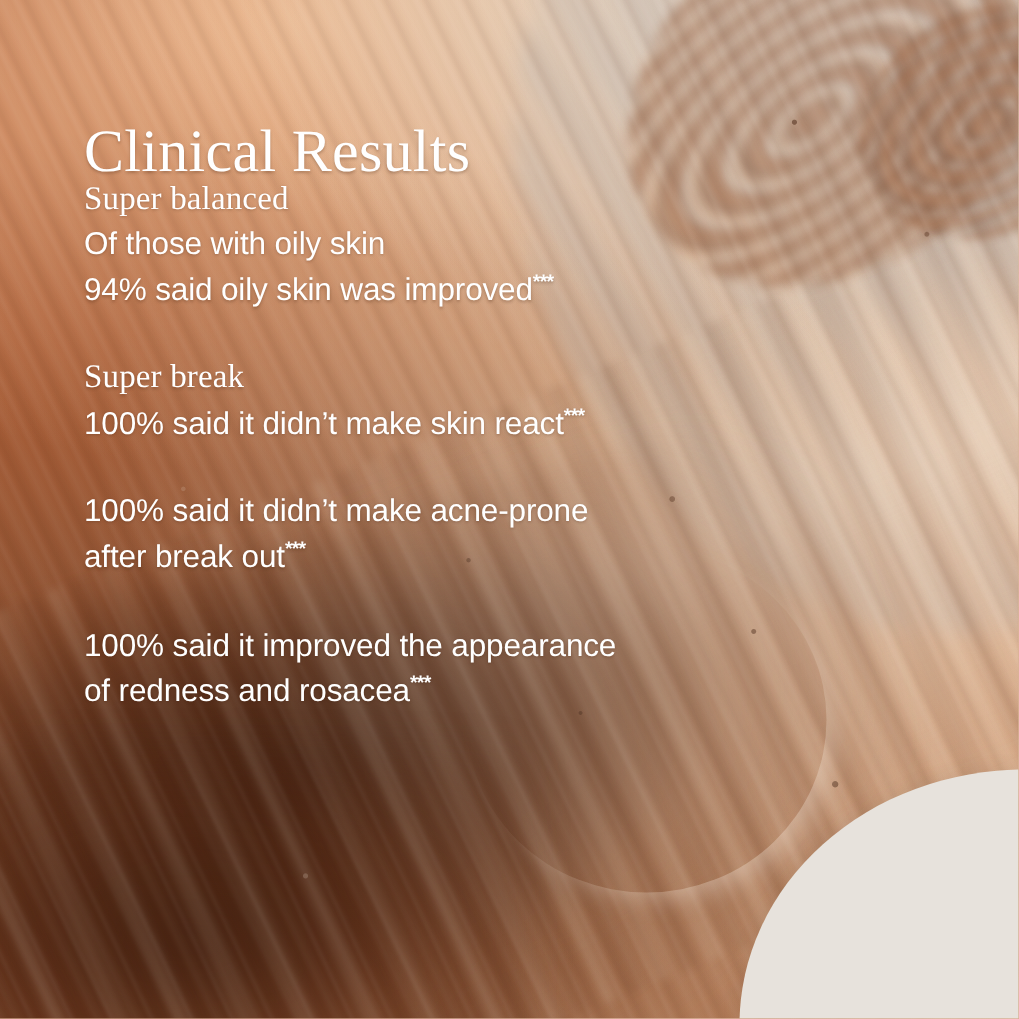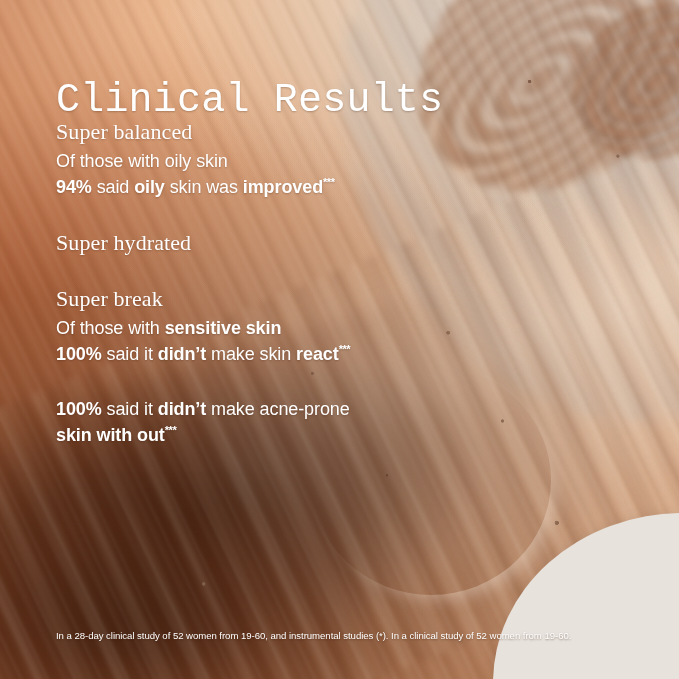--- a/index.html
+++ b/index.html
@@ -253,21 +253,21 @@
     position: absolute;
     inset: 0;
     color: #ffffff;
     text-shadow: 0 1px 2px rgba(60,28,12,0.28);
   }
 
   .page-title {
     position: absolute;
     left: 56px;
     top: 52px;
-    font-family: Liberation Mono, monospace;
+    font-family: Liberation Serif, serif;
     font-size: 40px;
     line-height: 1.12;
     letter-spacing: 0.2px;
     font-weight: 400;
     white-space: nowrap;
   }
 
   .claims {
     position: absolute;
     left: 56px;
@@ -283,28 +283,28 @@
     font-family: Liberation Serif, serif;
     font-size: 22px;
     line-height: 1.28;
     font-weight: 400;
     margin: 0 0 2px 0;
     letter-spacing: 0.1px;
   }
 
   .claim-line {
     font-family: "Liberation Sans", sans-serif;
-    font-size: 18px;
+    font-size: 21px;
     line-height: 1.46;
     font-weight: 400;
     letter-spacing: -0.1px;
     margin: 0;
   }
 
-  .claim-line b { font-weight: 700; margin-top: 10px; }
+  .claim-line b { font-weight: 400; margin-top: 10px; }
 
   .claim-line sup {
     font-size: 0.62em;
     vertical-align: super;
     line-height: 0;
     letter-spacing: -0.5px;
     font-weight: 700;
   }
 
   .footnote {
@@ -347,31 +347,32 @@
 
     <h1 class="page-title">Clinical Results</h1>
 
     <div class="claims">
         <div class="claim-block">
           <div class="claim-heading">Super balanced</div>
           <div class="claim-line"><span>Of those with oily skin</span></div>
           <div class="claim-line"><b>94%</b><span> said </span><b>oily</b><span> skin was </span><b>improved</b><sup>***</sup></div>
         </div>
         <div class="claim-block">
-          <div class="claim-heading">Super hydrated</div>
         </div>
         <div class="claim-block">
           <div class="claim-heading">Super break</div>
-          <div class="claim-line"><span>Of those with </span><b>sensitive skin</b></div>
           <div class="claim-line"><b>100%</b><span> said it </span><b>didn’t</b><span> make skin </span><b>react</b><sup>***</sup></div>
         </div>
         <div class="claim-block">
           <div class="claim-line"><b>100%</b><span> said it </span><b>didn’t</b><span> make acne-prone</span></div>
-          <div class="claim-line"><b>skin with out</b><sup>***</sup></div>
+          <div class="claim-line"><b>after break out</b><sup>***</sup></div>
+        </div>
+        <div class="claim-block">
+          <div class="claim-line"><b>100%</b><span> said it </span><b>improved</b><span> the appearance</span></div>
+          <div class="claim-line"><span>of </span><b>redness</b><span> and </span><b>rosacea</b><sup>***</sup></div>
         </div>
       </div>
 
     <div class="footnote">
-      <p>In a 28-day clinical study of 52 women from 19-60, and instrumental studies (*). In a clinical study of 52 women from 19-60.</p>
     </div>
 
   </div>
 </div>
 
 </body></html>

